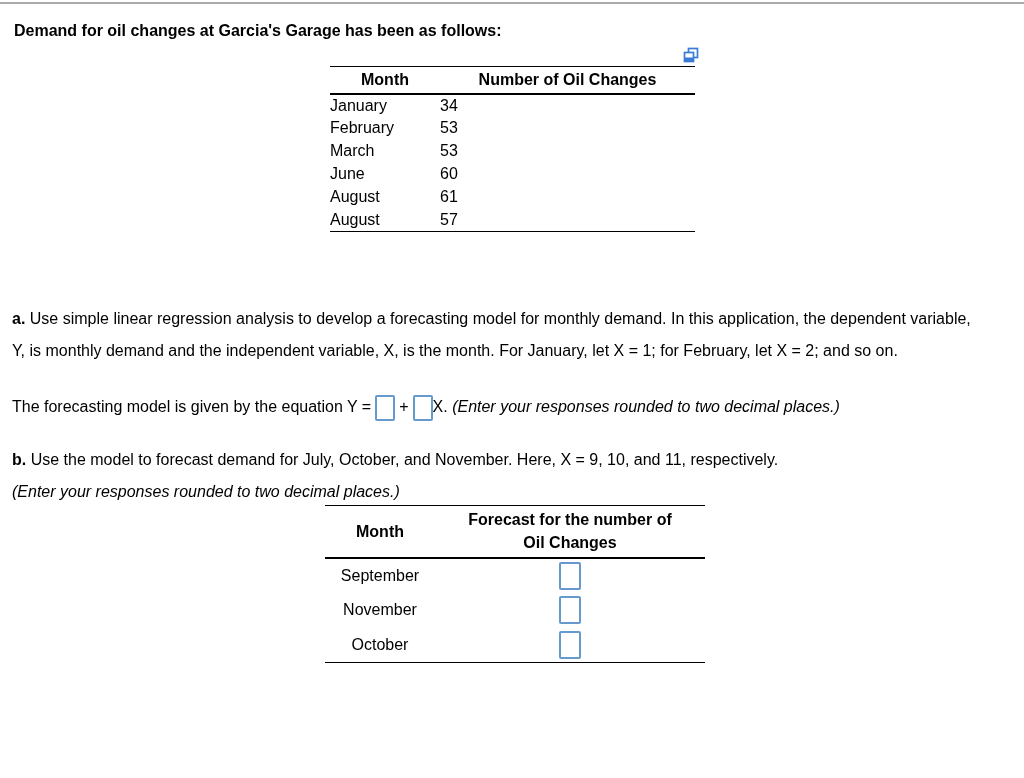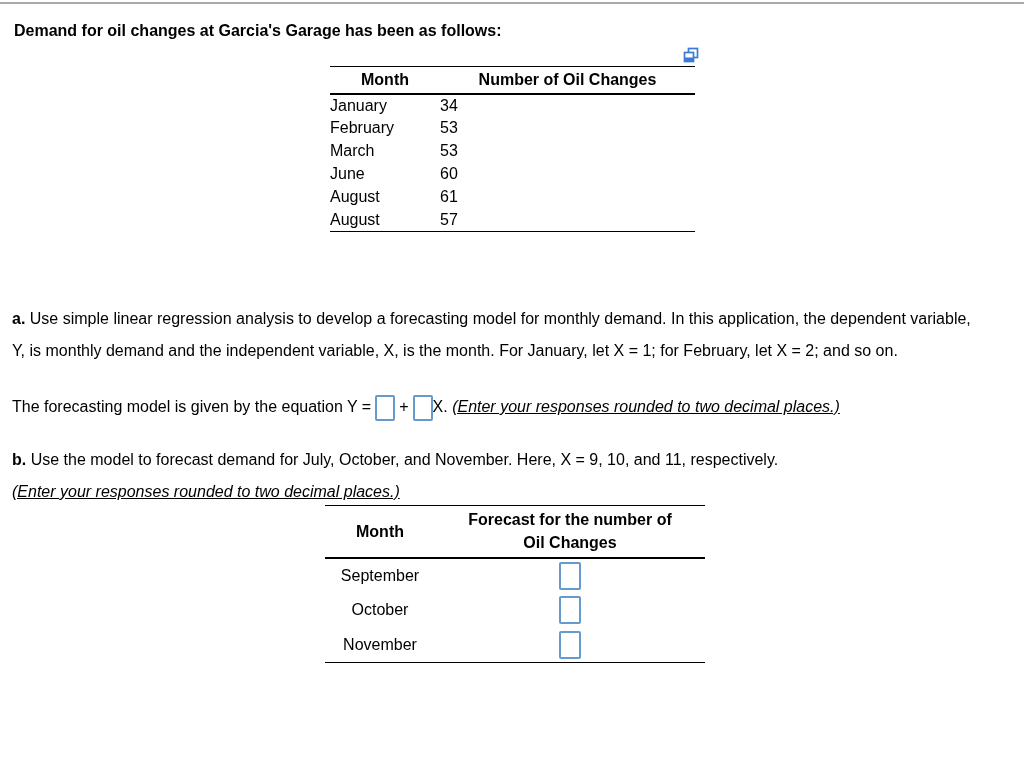--- a/index.html
+++ b/index.html
@@ -29,21 +29,21 @@
   }
   table.t1 td { height:23px; text-align:left; vertical-align:middle; }
   .t1 .c-month { width:110px; }
   .t1 .c-num   { width:255px; }
 
   
   .para { position:absolute; left:12px; width:968px; line-height:32px; }
   .parta { top:303px; }
   .partb { top:444px; }
   .b { font-weight:bold; }
-  .it { font-style:italic;text-decoration:underline; }
+  .it { font-style:italic; }
 
   
   .eqline { position:absolute; top:392px; left:12px; line-height:30px; white-space:nowrap; }
   .answer-box {
     display:inline-block; width:20px; height:26px;
     border:2px solid #6699cc; border-radius:2px; background:#fff;
     vertical-align:middle; outline:none; text-align:center;
     font-family:"Liberation Sans", sans-serif; font-size:14px;
   }
   .eqline .answer-box { margin:0 4px; }
@@ -128,22 +128,22 @@
         <th class="c-month">Month</th>
         <th class="c-fc"><span class="hdrtxt">Forecast for the number of Oil Changes</span></th>
       </tr>
     </thead>
     <tbody>
       <tr>
         <td>September</td>
         <td><input class="answer-box" style=""></td>
       </tr>
       <tr>
-        <td>October</td>
+        <td>November</td>
         <td><input class="answer-box" style=""></td>
       </tr>
       <tr>
-        <td>November</td>
+        <td>October</td>
         <td><input class="answer-box" style=""></td>
       </tr>
     </tbody>
   </table>
 </div>
 
 </body></html>

